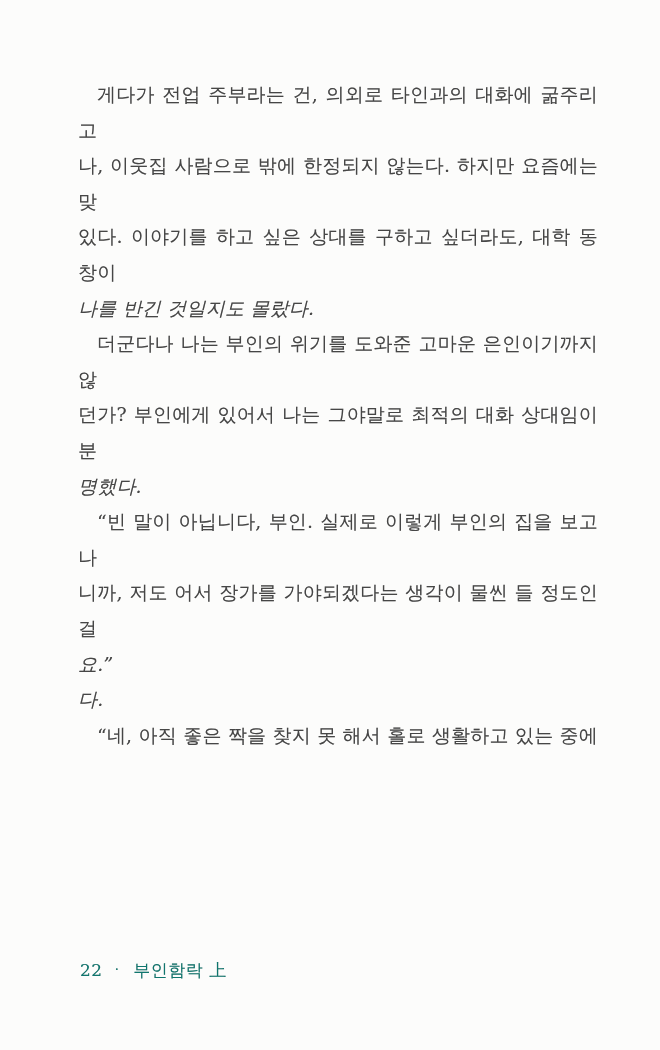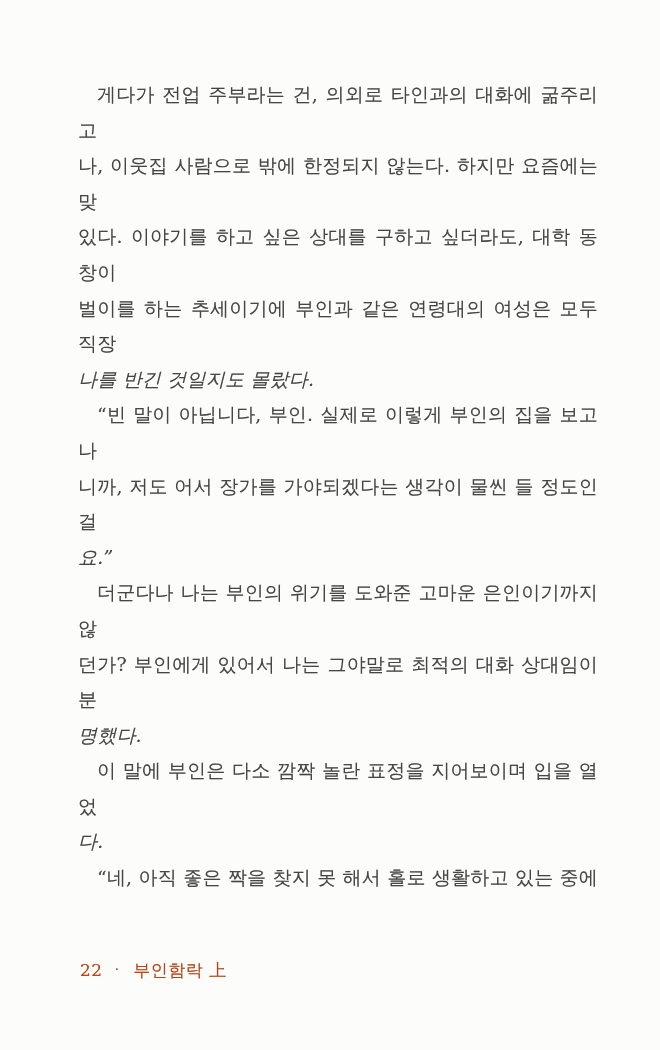--- a/index.html
+++ b/index.html
@@ -49,21 +49,21 @@
     font-style: italic;
   }
   .line.indent {
     text-indent: 19px;
   }
   .footer {
     position: absolute;
     left: 80px;
     top: 959px;
     font-size: 17px;
-    color: #c2410c;
+    color: #0f766e;
     letter-spacing: 0.5px;
     text-shadow: 0 0 0.5px rgba(70,70,70,0.35);
   }
   .footer .pagenum {
     display: inline-block;
     margin-right: 12px;
   }
   .footer .sep {
     display: inline-block;
     margin-right: 14px;
@@ -75,38 +75,36 @@
 <body>
 
 <div class="page">
 
   <main class="text-block">
 
     <p class="para">
       <span class="line fill indent">게다가 전업 주부라는 건, 의외로 타인과의 대화에 굶주리고</span>
       <span class="line fill">나, 이웃집 사람으로 밖에 한정되지 않는다. 하지만 요즘에는 맞</span>
       <span class="line fill">있다. 이야기를 하고 싶은 상대를 구하고 싶더라도, 대학 동창이</span>
-      <span class="line fill">벌이를 하는 추세이기에 부인과 같은 연령대의 여성은 모두 직장</span>
       <span class="line last">나를 반긴 것일지도 몰랐다.</span>
+    </p>
+
+    <p class="para">
+      <span class="line fill indent">더군다나 나는 부인의 위기를 도와준 고마운 은인이기까지 않</span>
+      <span class="line fill">던가? 부인에게 있어서 나는 그야말로 최적의 대화 상대임이 분</span>
+      <span class="line last">명했다.</span>
     </p>
 
     <p class="para">
       <span class="line fill indent">“빈 말이 아닙니다, 부인. 실제로 이렇게 부인의 집을 보고 나</span>
       <span class="line fill">니까, 저도 어서 장가를 가야되겠다는 생각이 물씬 들 정도인 걸</span>
       <span class="line last">요.”</span>
     </p>
 
     <p class="para">
-      <span class="line fill indent">더군다나 나는 부인의 위기를 도와준 고마운 은인이기까지 않</span>
-      <span class="line fill">던가? 부인에게 있어서 나는 그야말로 최적의 대화 상대임이 분</span>
-      <span class="line last">명했다.</span>
-    </p>
-
-    <p class="para">
-      <span class="line fill indent">이 말에 부인은 다소 깜짝 놀란 표정을 지어보이며 입을 열었</span>
       <span class="line last">다.</span>
     </p>
 
 
     <p class="para">
       <span class="line fill indent">“네, 아직 좋은 짝을 찾지 못 해서 홀로 생활하고 있는 중에</span>
 
     </p>
 
   </main>

